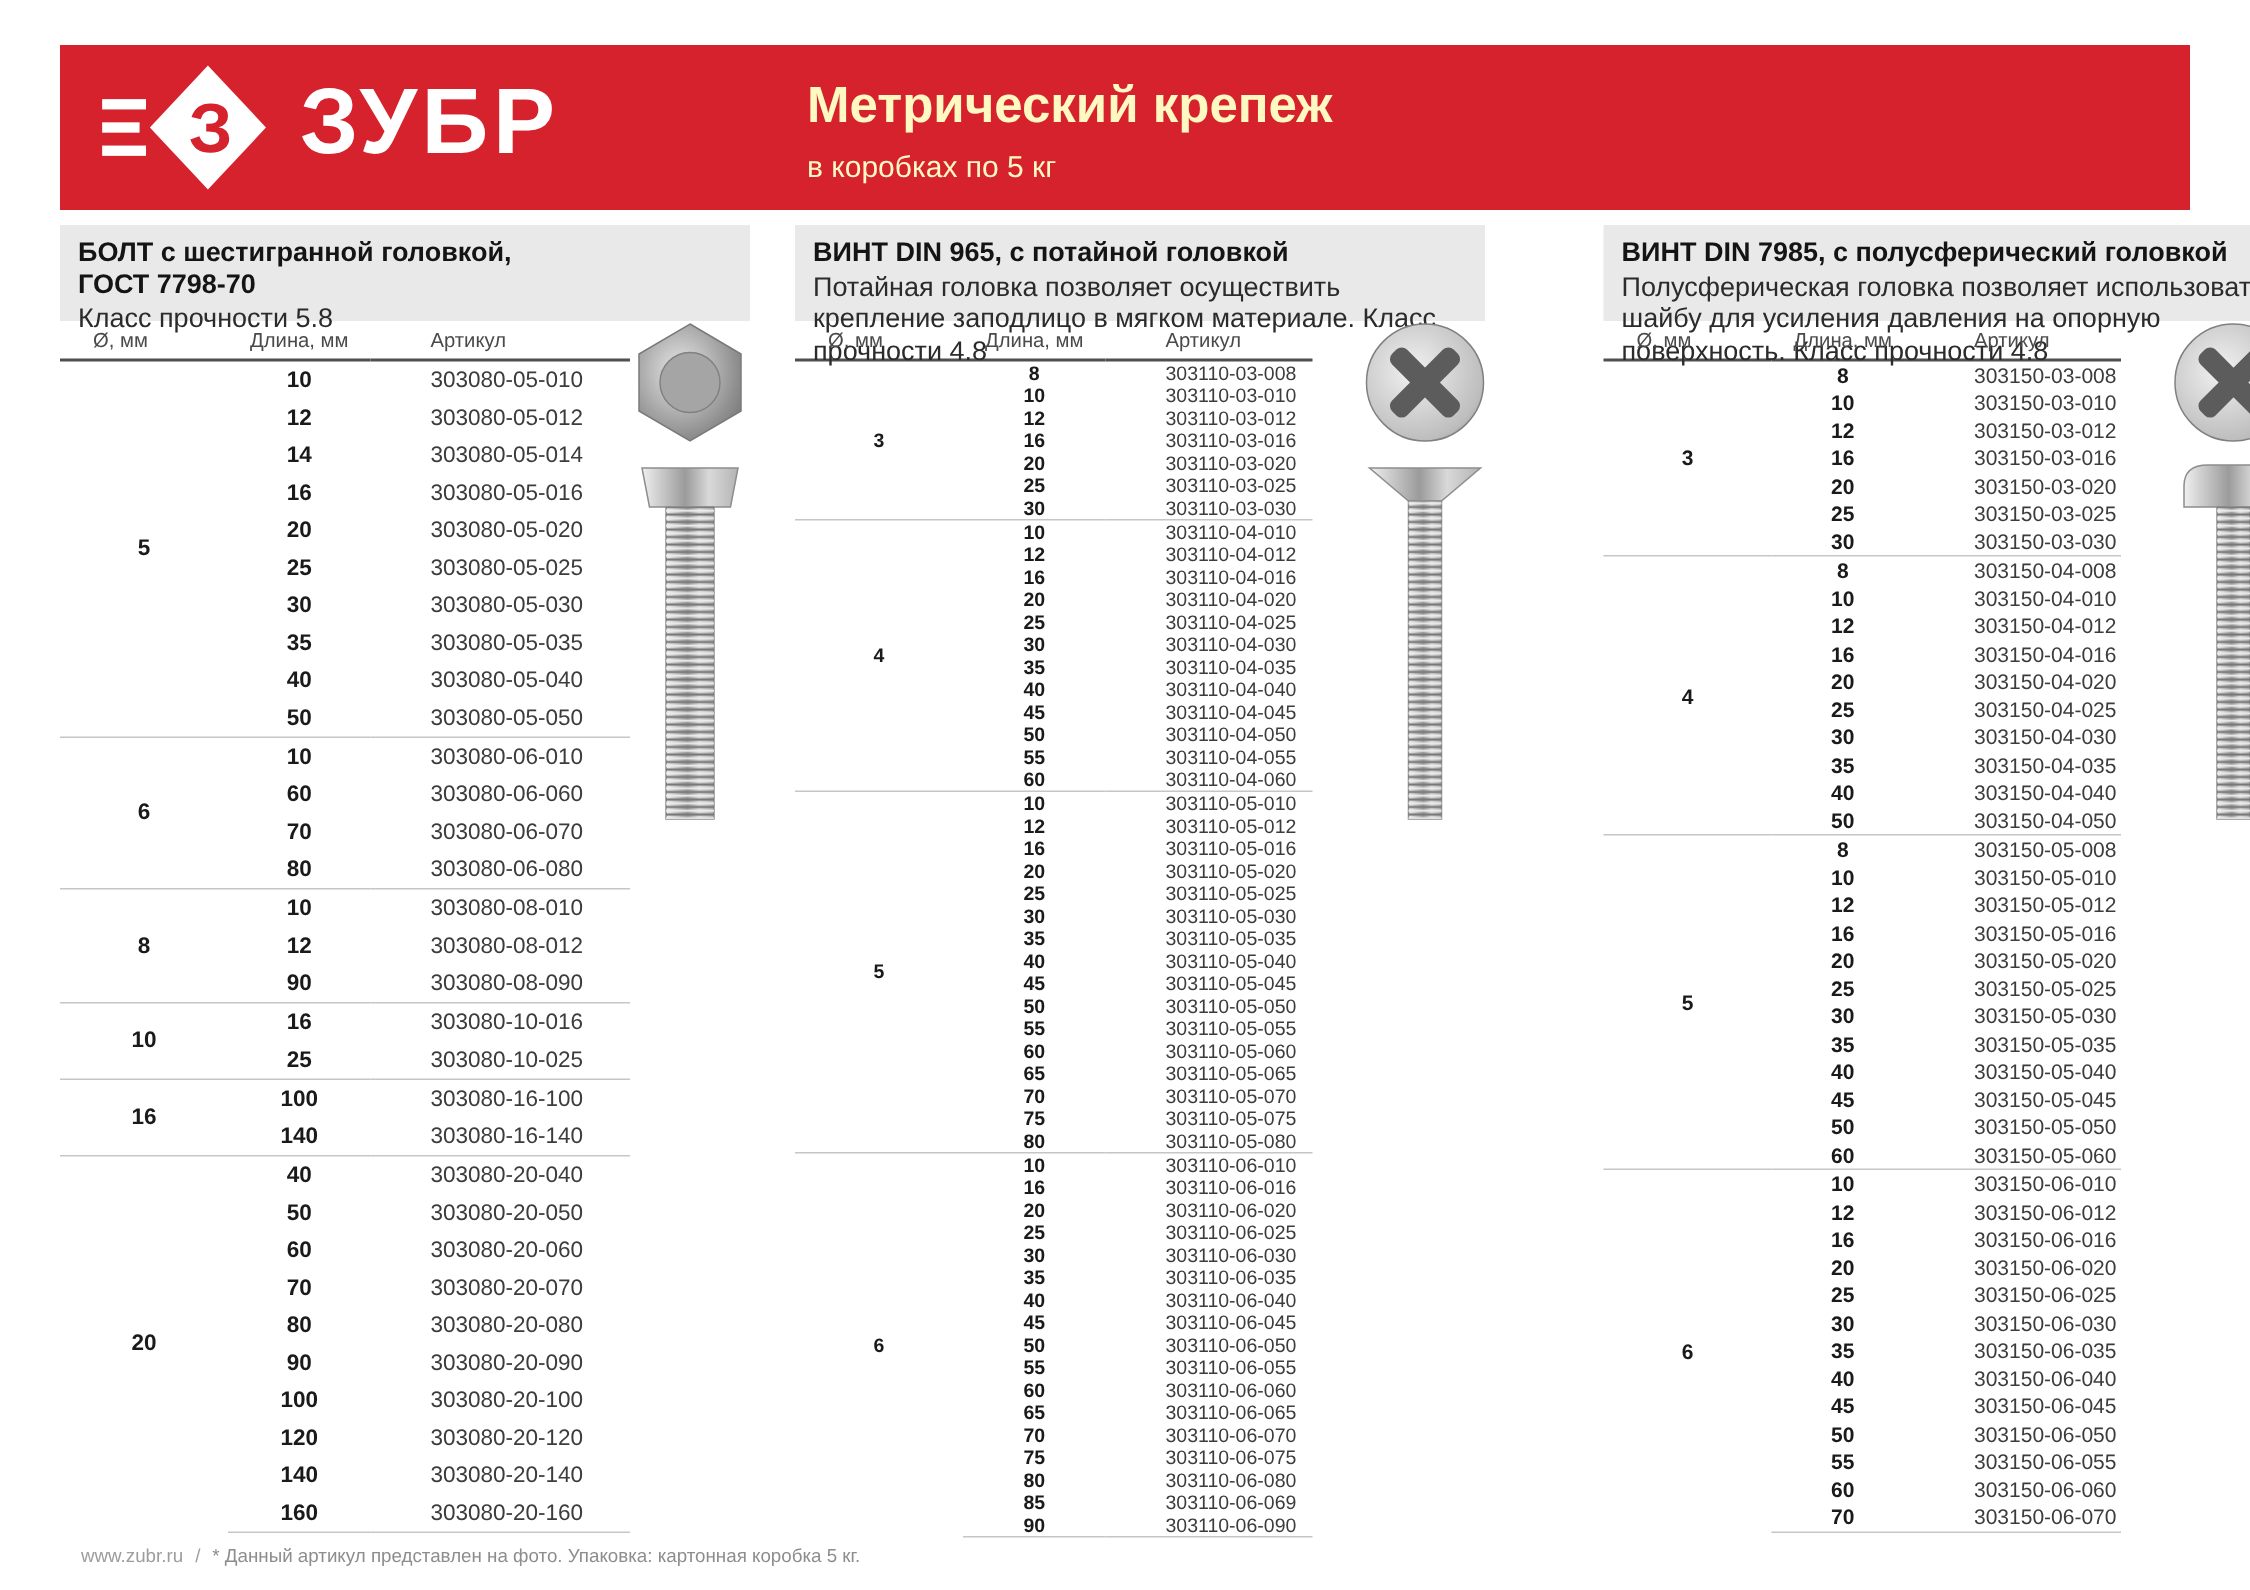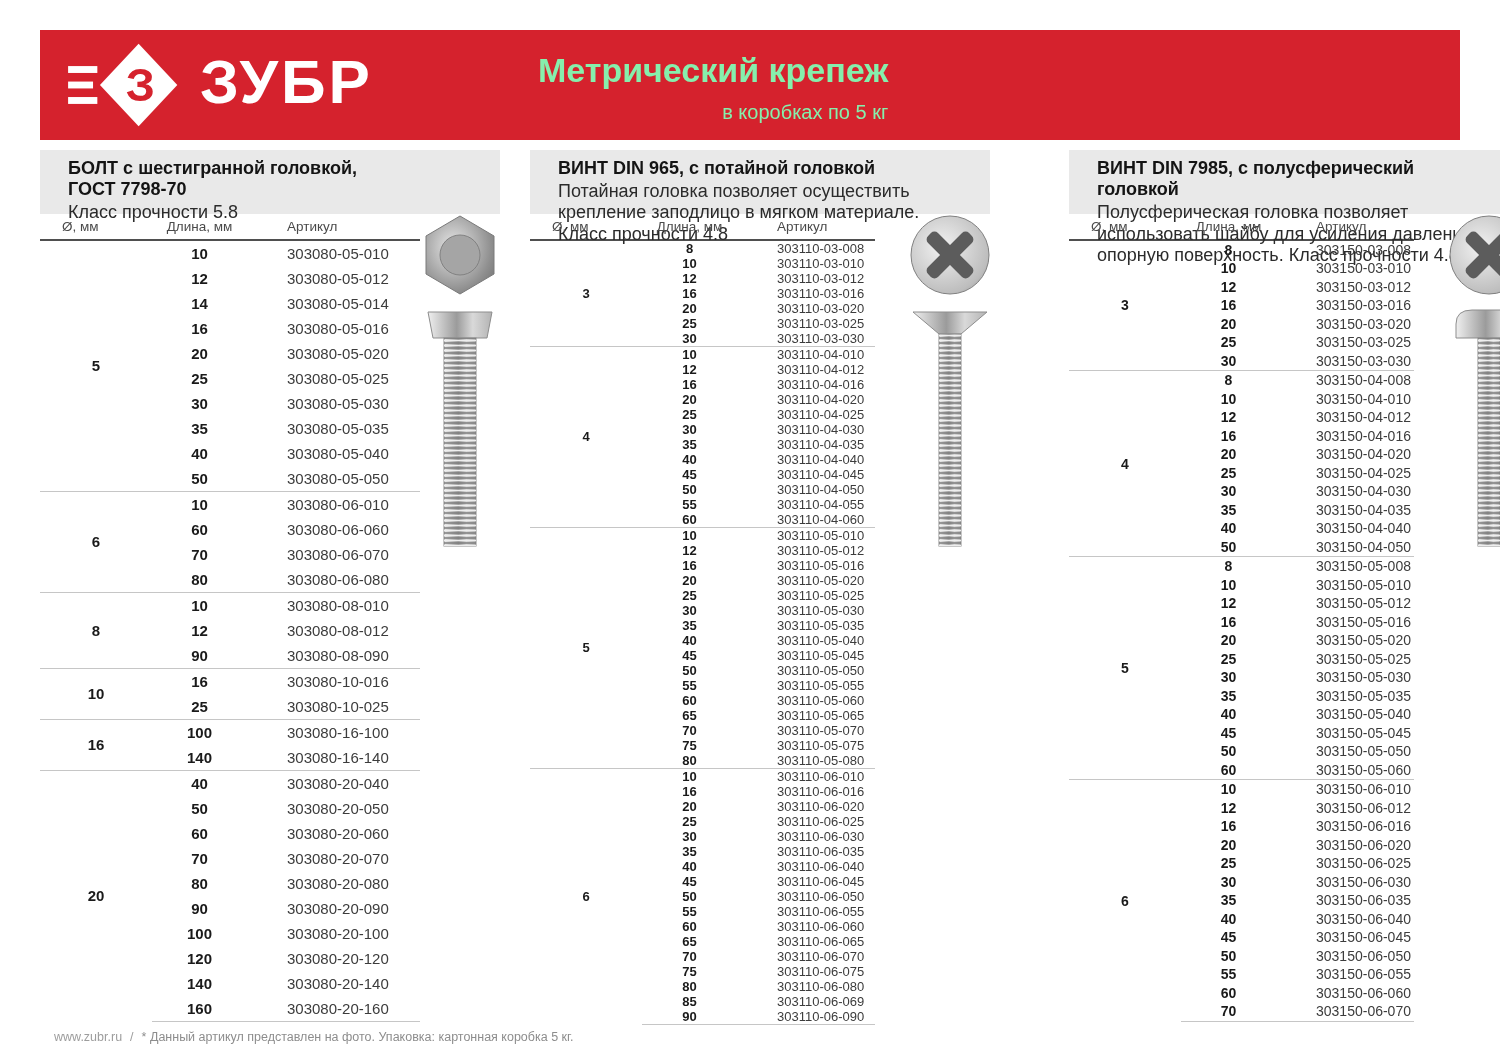--- a/index.html
+++ b/index.html
@@ -8,28 +8,28 @@
     font-family:"Liberation Sans", sans-serif; overflow:hidden;
     -webkit-font-smoothing:antialiased;
   }
   
   .header-bar {
     position:absolute; left:40px; top:30px; width:1420px; height:110px;
     background:#d5222d; display:flex; align-items:center;
   }
   .logo { display:flex; align-items:center; margin-left:24px; gap:16px; }
   .logo-text { color:#fff; font-weight:bold; font-size:62px; letter-spacing:3px; line-height:1; padding-bottom:6px; }
-  .header-title-block { position:absolute; left:498px; top:22px; color:#86efac;text-align:right; }
+  .header-title-block { position:absolute; left:498px; top:22px; color:#fef9c3; }
   .header-title { font-size:34px; font-weight:bold; line-height:1.1; }
   .header-subtitle { font-size:20px; margin-top:12px; font-weight:normal; }
 
   
   .product-col { position:absolute; top:150px; width:460px; }
   .col-0 { left:40px; } .col-1 { left:530px; } .col-2 { left:1069px; }
-  .col-header { background:#e9e9e9; height:64px; padding:8px 28px; box-sizing:border-box; }
+  .col-header { background:#e9e9e9; height:64px; padding:8px 12px; box-sizing:border-box; }
   .col-title { font-size:18px; font-weight:bold; color:#141414; line-height:1.18; white-space:pre-line; }
   .col-desc { font-size:18px; color:#2b2b2b; line-height:1.18; margin-top:2px; }
 
   table.product-table { border-collapse:collapse; margin-top:6px; table-layout:fixed; }
   .t-0 { width:380px; } .t-1, .t-2 { width:345px; }
   th { font-size:13.5px; color:#4a4a4a; font-weight:normal; text-align:left;
        padding:0 0 5px 0; border-bottom:2px solid #4f4f4f; line-height:1; }
   th.h-dia { width:90px; padding-left:22px; }
   th.h-len { width:95px; text-align:center; }
   th.h-art { padding-left:40px; }

